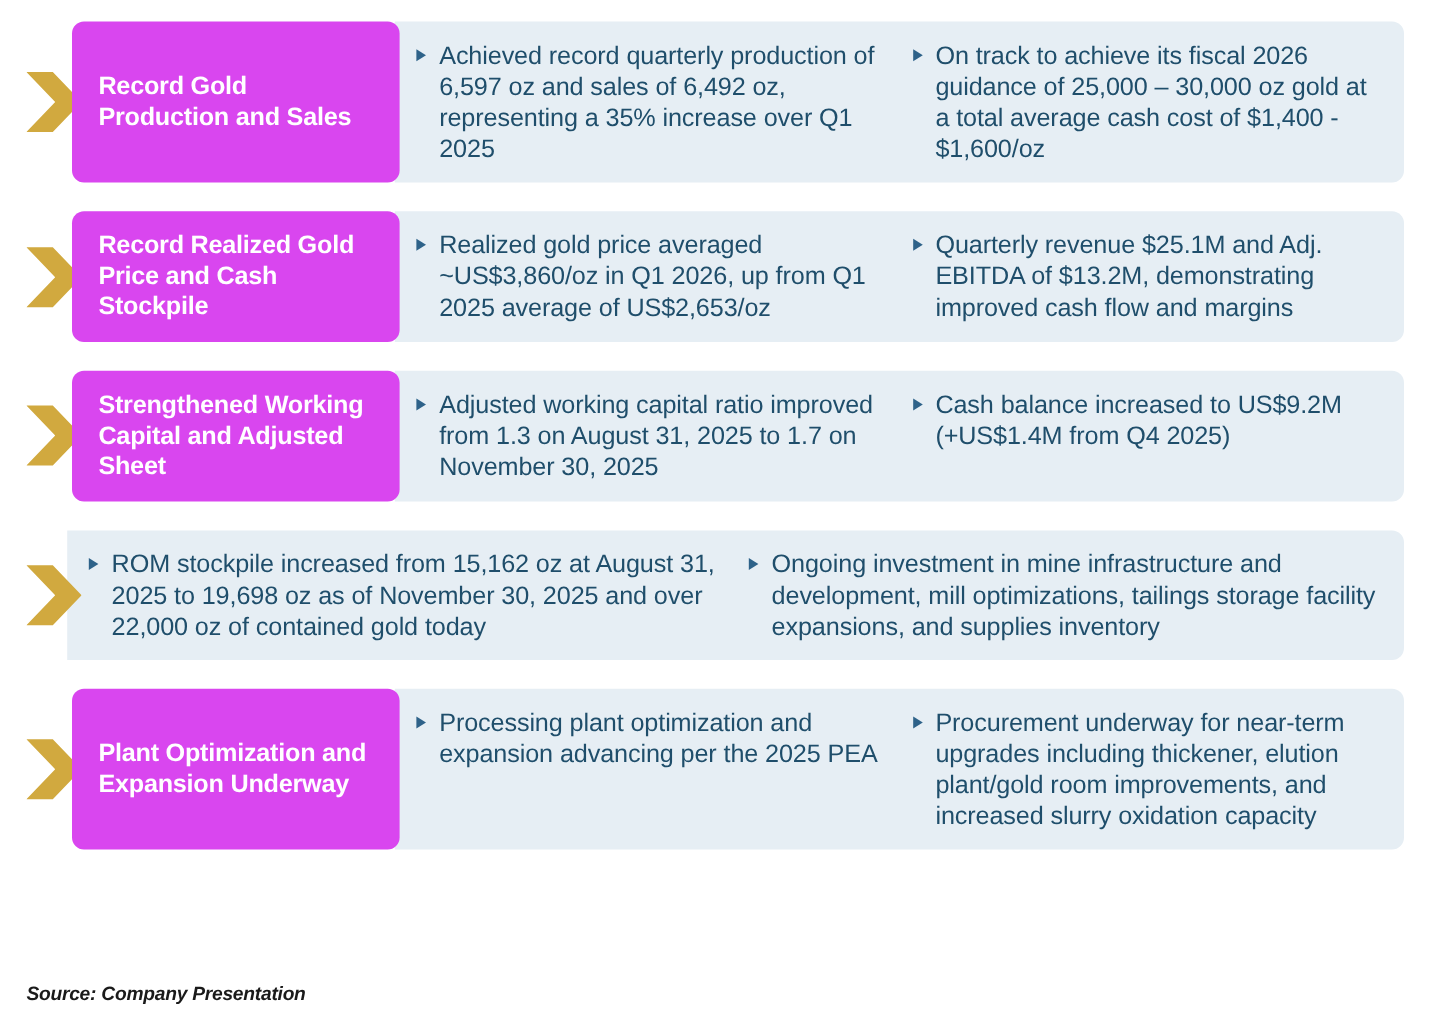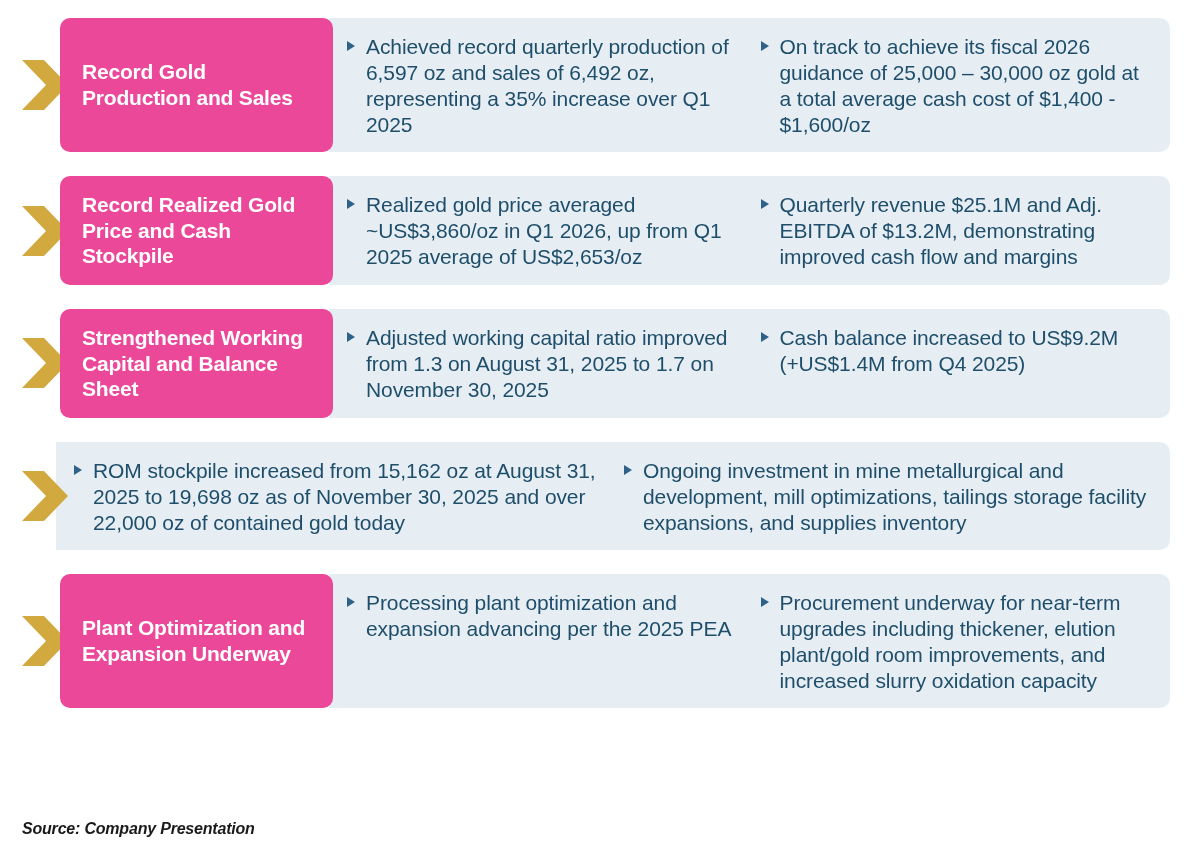--- a/index.html
+++ b/index.html
@@ -38,21 +38,21 @@
     left: -38px;
     top: 50%;
     transform: translateY(-50%);
     width: 46px;
     height: 54px;
   }
   .chevron svg { display: block; }
 
   .title-cell {
     flex: 0 0 273px;
-    background: #ec4899;
+    background: #d946ef;
     color: #ffffff;
     border-radius: 10px;
     padding: 16px 16px 16px 22px;
     box-sizing: border-box;
     display: flex;
     align-items: center;
     position: relative;
     z-index: 2;
   }
   .title-text {
@@ -166,21 +166,21 @@
       </div>
     </div>
 
     <div class="row">
       <div class="chevron">
         <svg width="46" height="54" viewBox="0 0 46 54">
             <path d="M0 2 L24 27 L0 52 L22 52 L46 27 L22 2 Z" fill="#d1a93f"></path>
           </svg>
       </div>
       <div class="title-cell">
-        <div class="title-text">Strengthened Working Capital and Balance Sheet</div>
+        <div class="title-text">Strengthened Working Capital and Adjusted Sheet</div>
       </div>
       <div class="body-cell">
         <div class="col left">
           <div class="bullet">
             <span class="bullet-marker"></span>
             <span class="bullet-text">Adjusted working capital ratio improved from 1.3 on August 31, 2025 to 1.7 on November 30, 2025</span>
           </div>
         </div>
         <div class="col right">
           <div class="bullet">
@@ -200,21 +200,21 @@
       <div class="body-cell">
         <div class="col left">
           <div class="bullet">
             <span class="bullet-marker"></span>
             <span class="bullet-text">ROM stockpile increased from 15,162 oz at August 31, 2025 to 19,698 oz as of November 30, 2025 and over 22,000 oz of contained gold today</span>
           </div>
         </div>
         <div class="col right">
           <div class="bullet">
             <span class="bullet-marker"></span>
-            <span class="bullet-text">Ongoing investment in mine metallurgical and development, mill optimizations, tailings storage facility expansions, and supplies inventory</span>
+            <span class="bullet-text">Ongoing investment in mine infrastructure and development, mill optimizations, tailings storage facility expansions, and supplies inventory</span>
           </div>
         </div>
       </div>
     </div>
 
     <div class="row">
       <div class="chevron">
         <svg width="46" height="54" viewBox="0 0 46 54">
             <path d="M0 2 L24 27 L0 52 L22 52 L46 27 L22 2 Z" fill="#d1a93f"></path>
           </svg>

